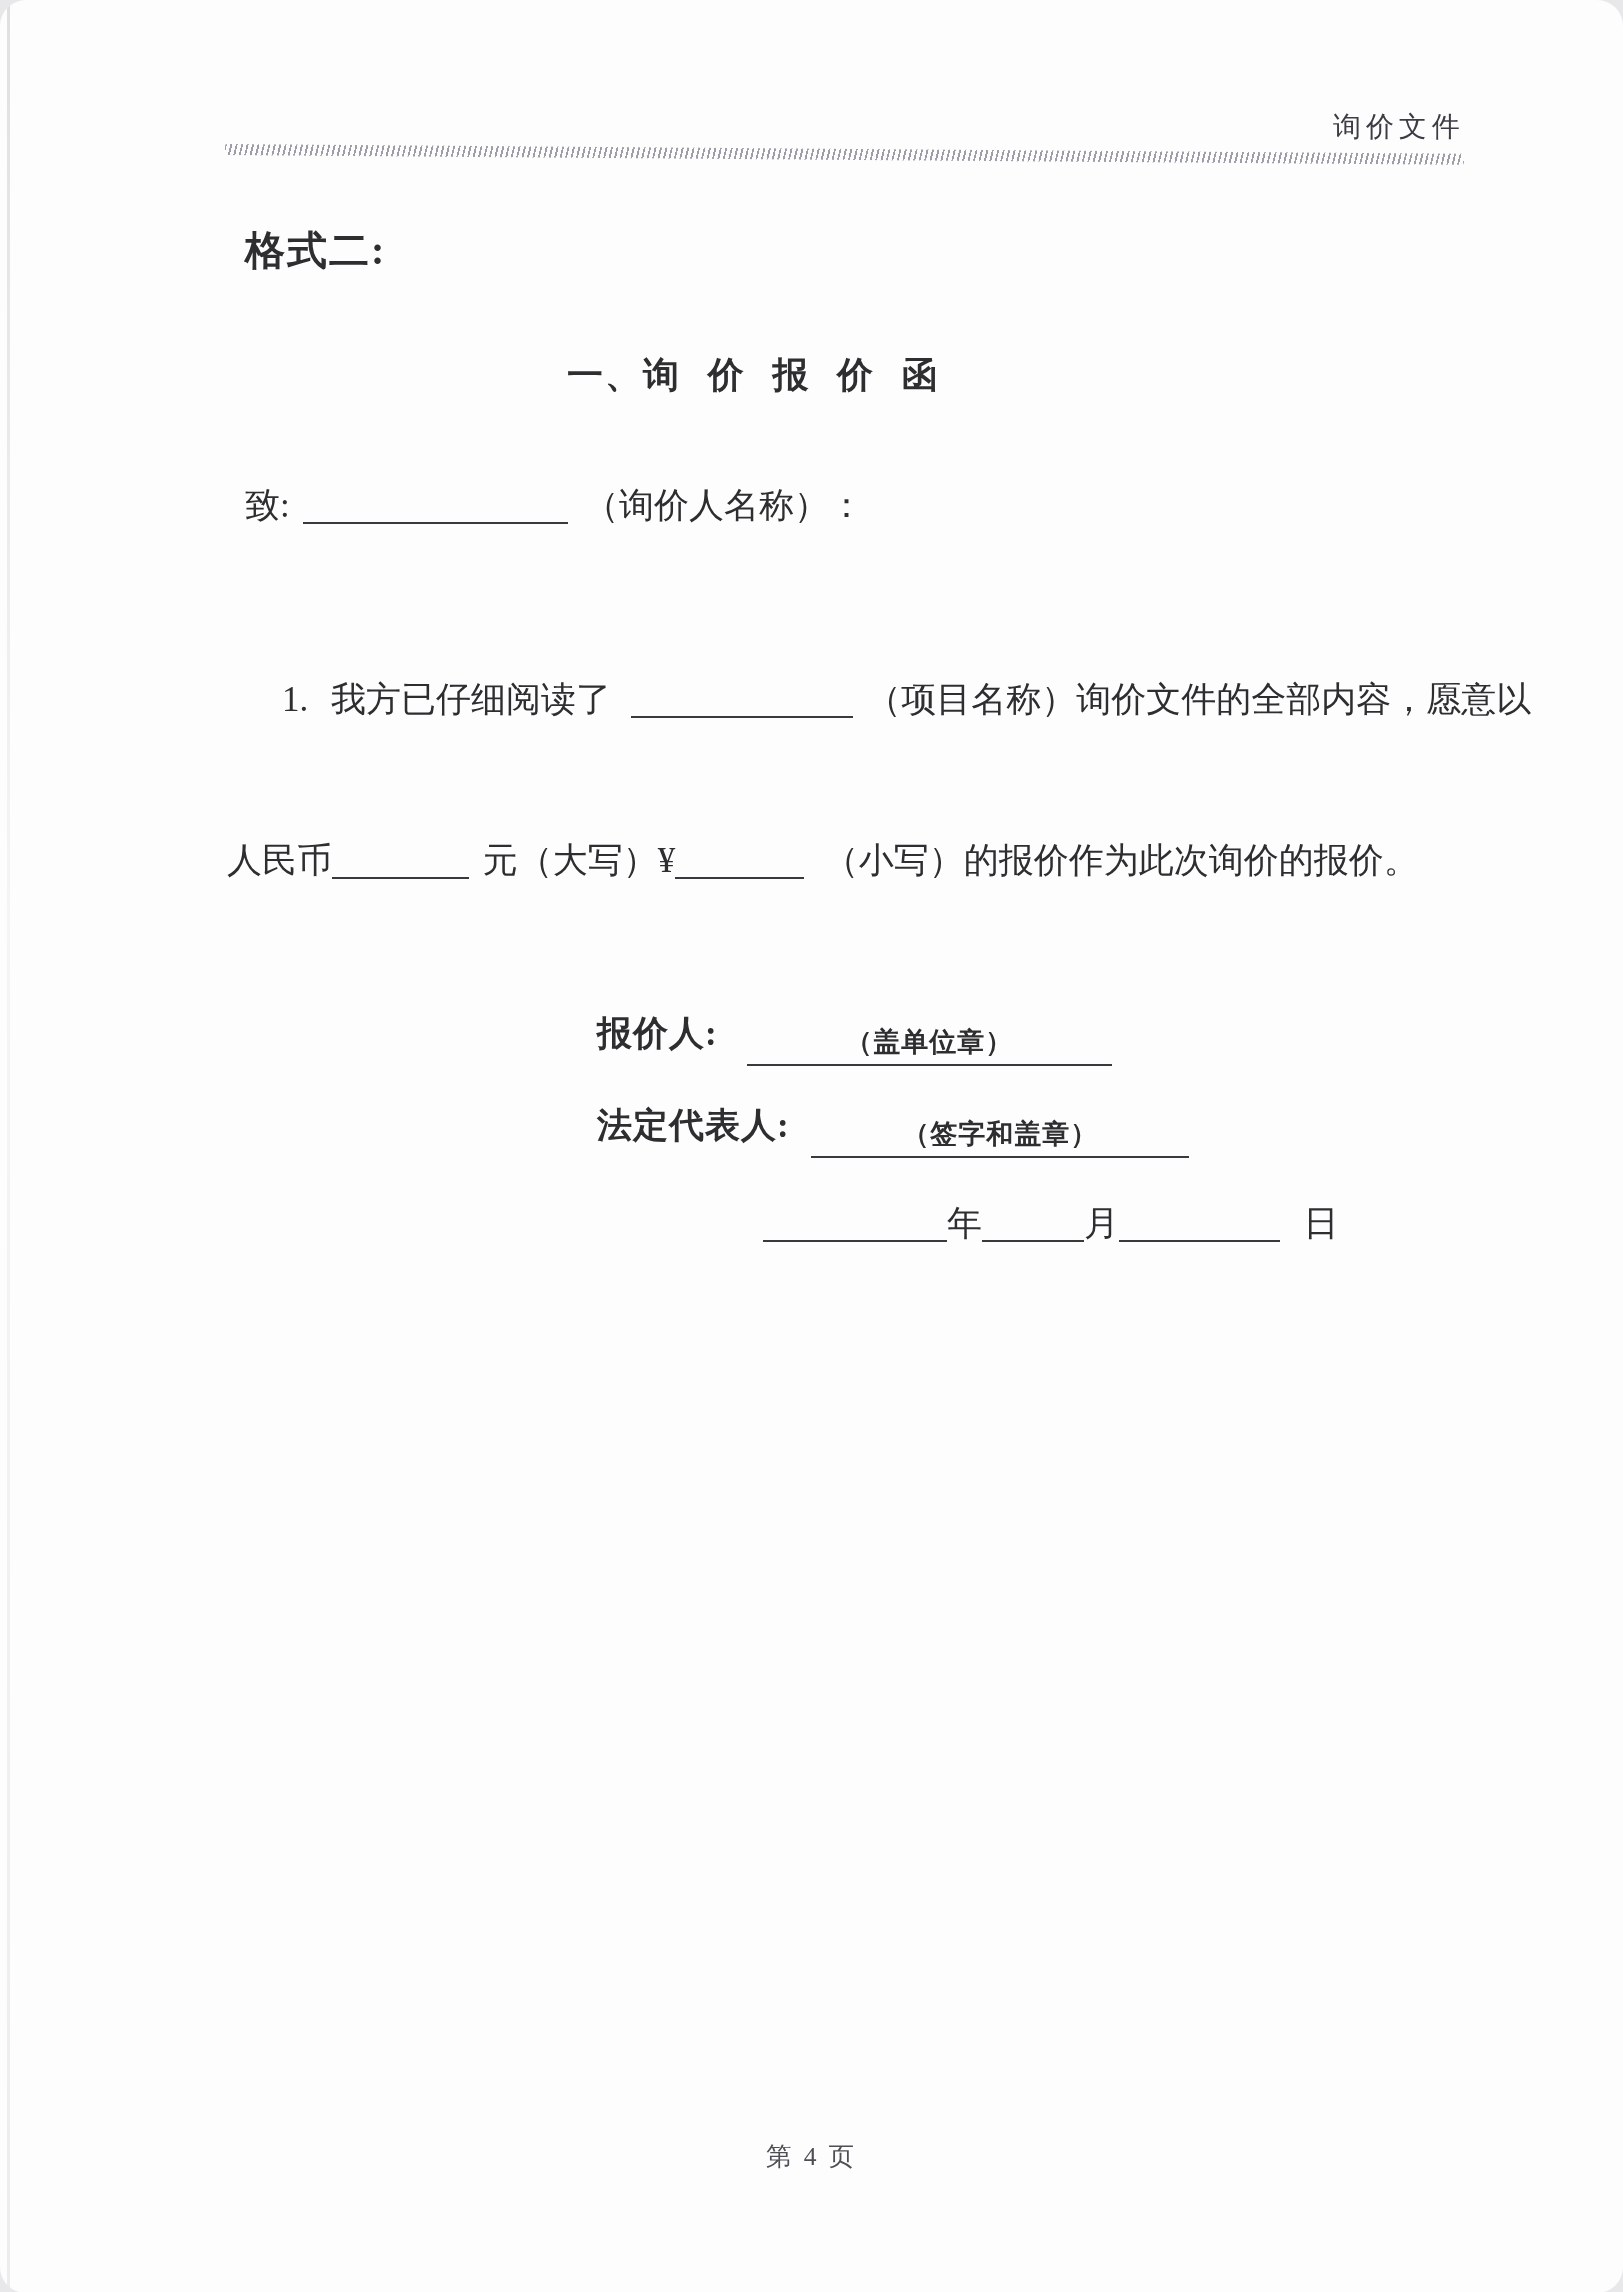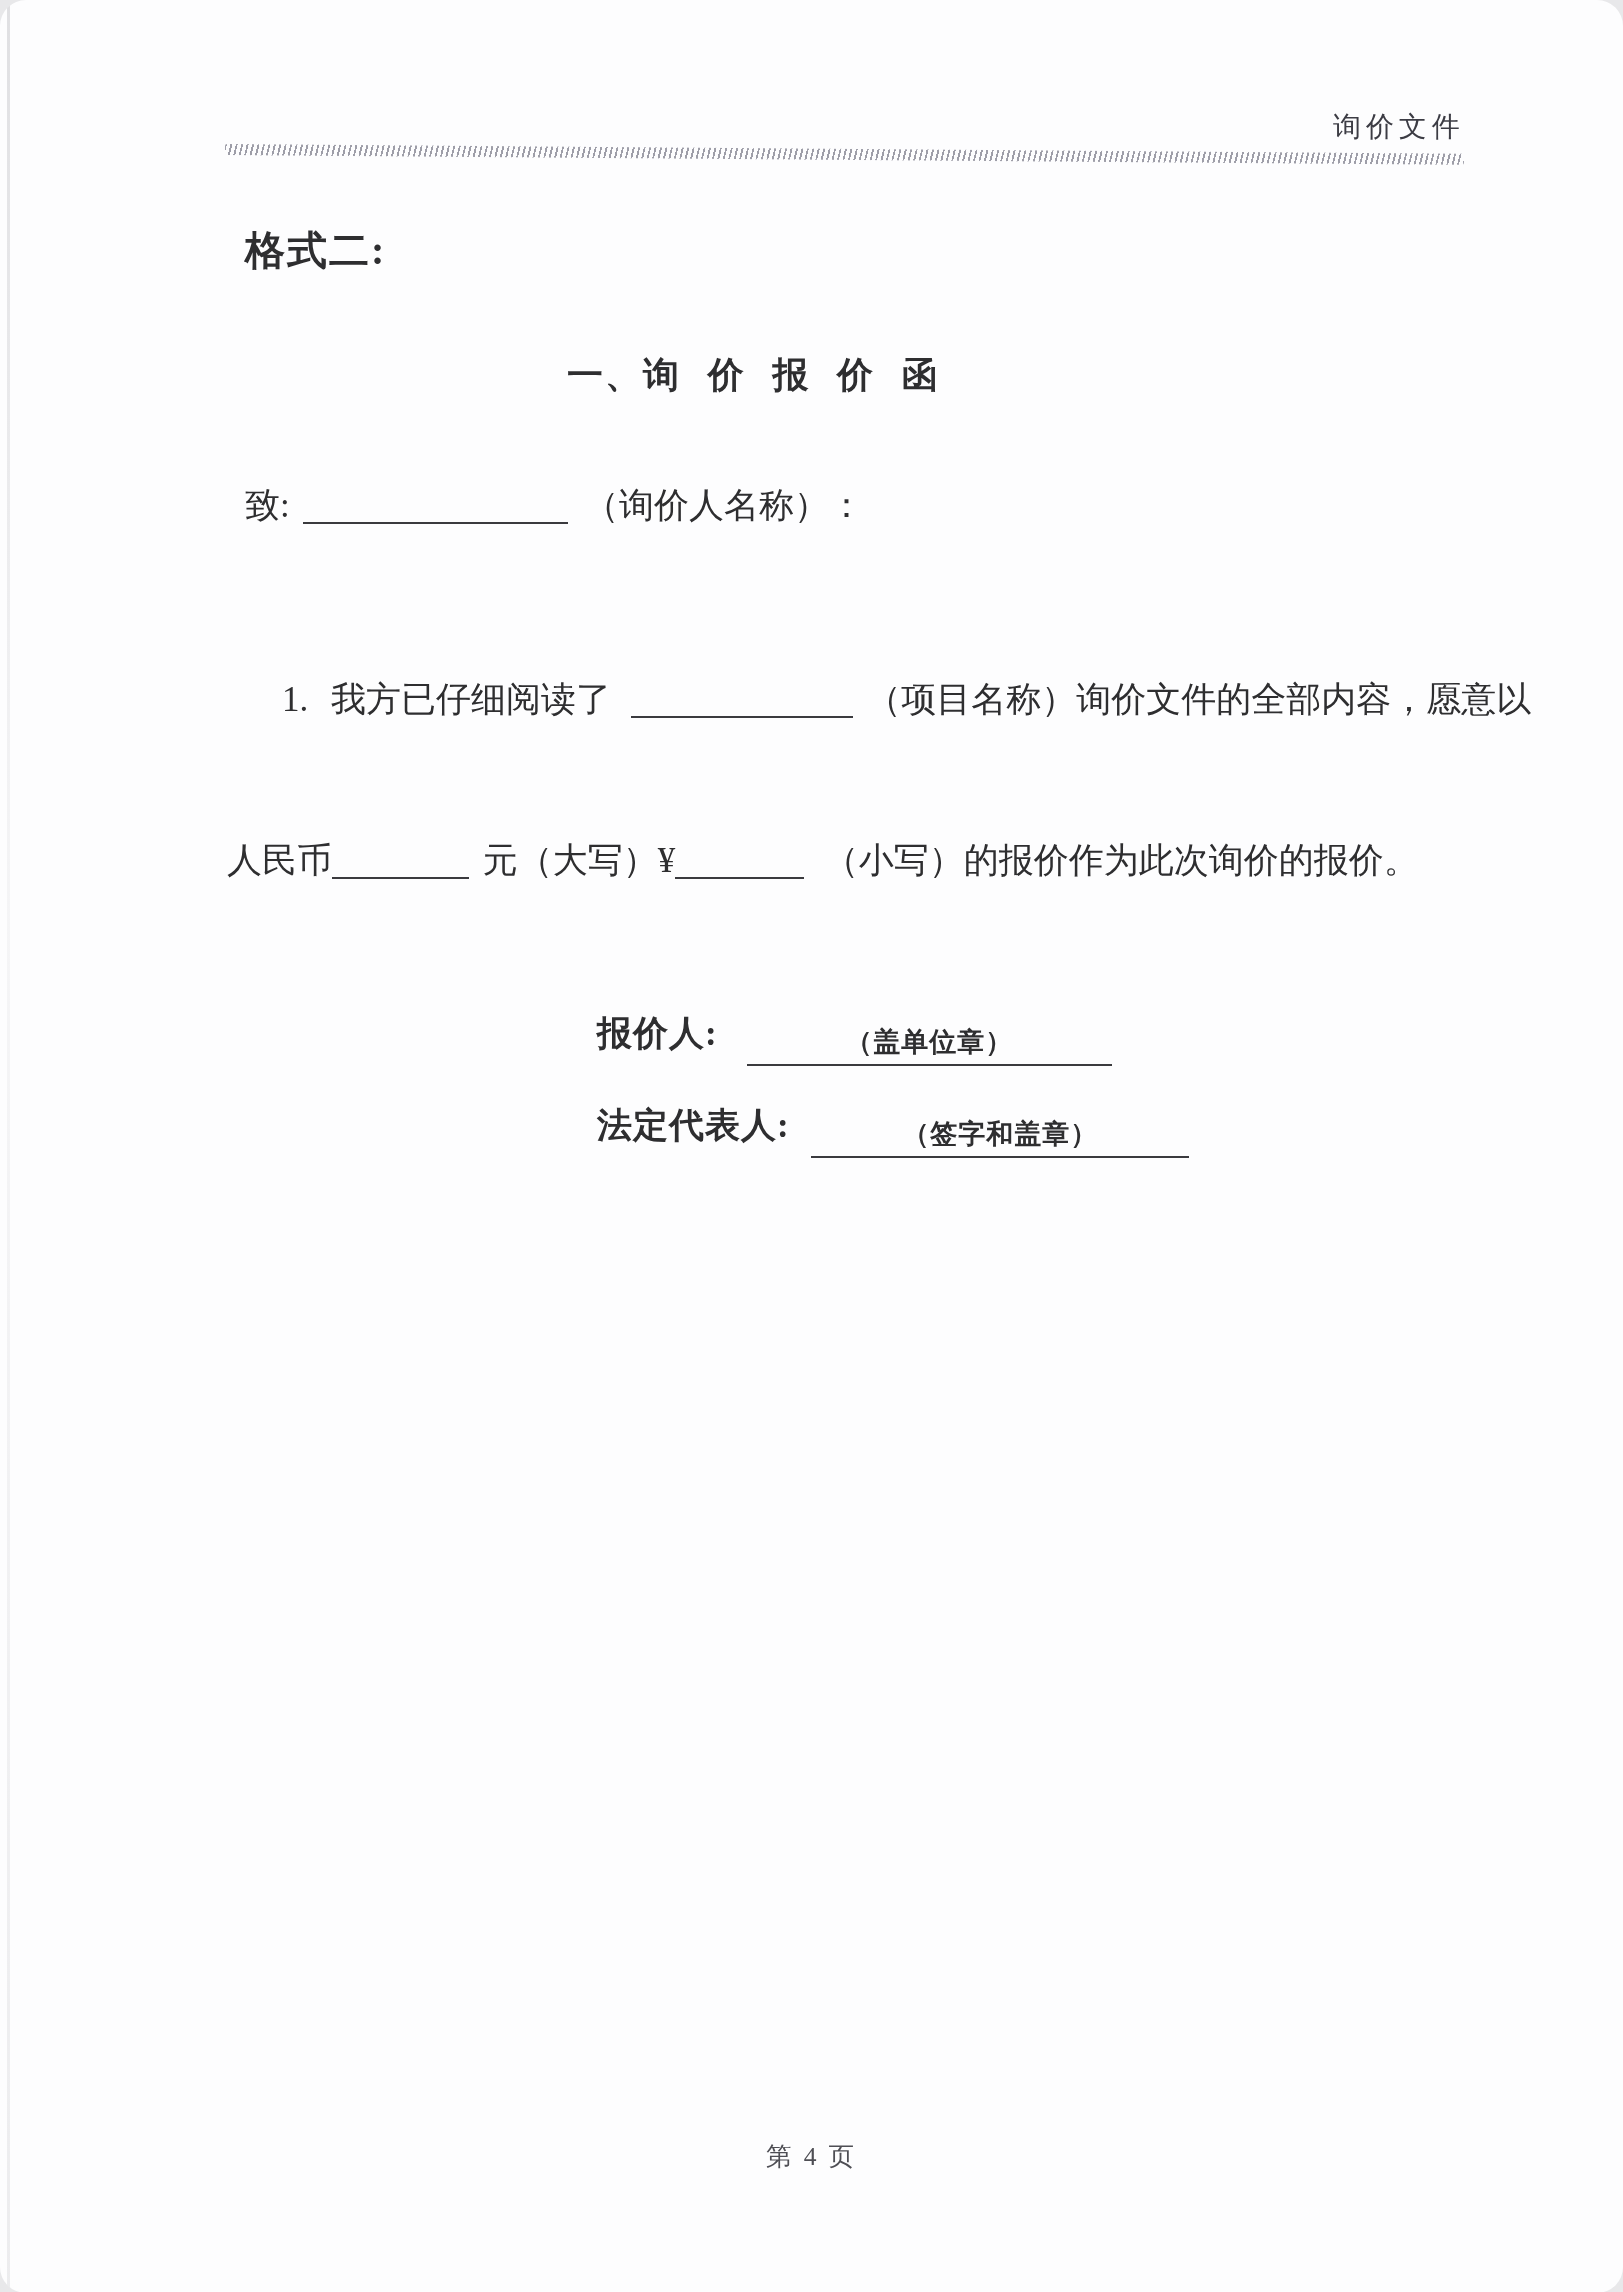--- a/index.html
+++ b/index.html
@@ -135,17 +135,20 @@
   </div>
 
   <div class="text-line line-sig1">
     <span class="sig-label">报价人:</span><span class="fill" style="width:365px; margin-left:29px;"><span class="note">（盖单位章）</span></span>
   </div>
 
   <div class="text-line line-sig2">
     <span class="sig-label">法定代表人:</span><span class="fill" style="width:378px; margin-left:21.6px;"><span class="note">（签字和盖章）</span></span>
   </div>
 
+  <div class="text-line line-date">
+    <span class="blank" style="width:184px;"></span><span>年</span><span class="blank" style="width:102px;"></span><span>月</span><span class="blank" style="width:161px;"></span><span style="margin-left:23.5px;">日</span>
+  </div>
 
   <div class="footer">第 4 页</div>
 
 </div>
 
 
 </body></html>

